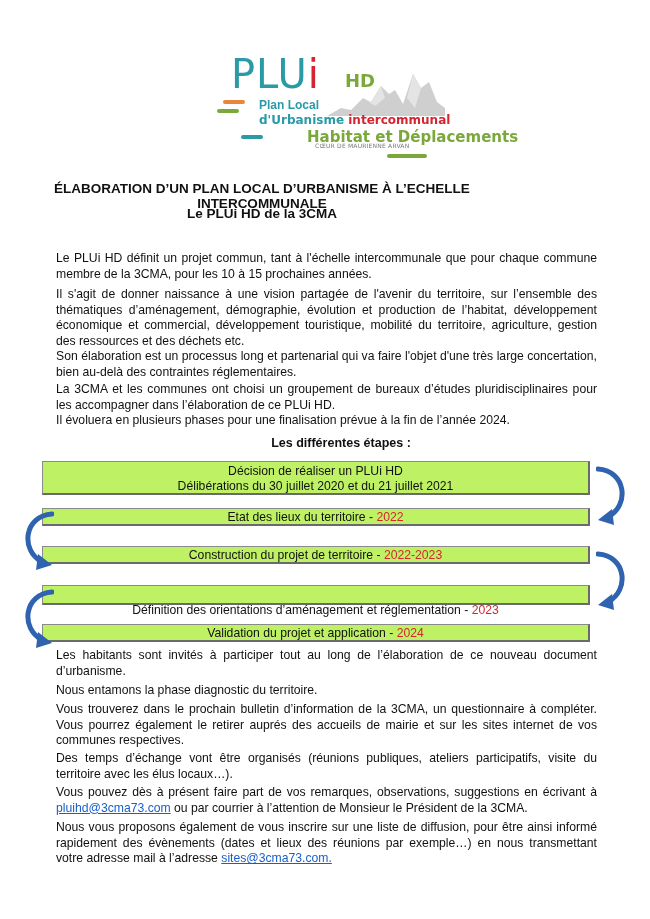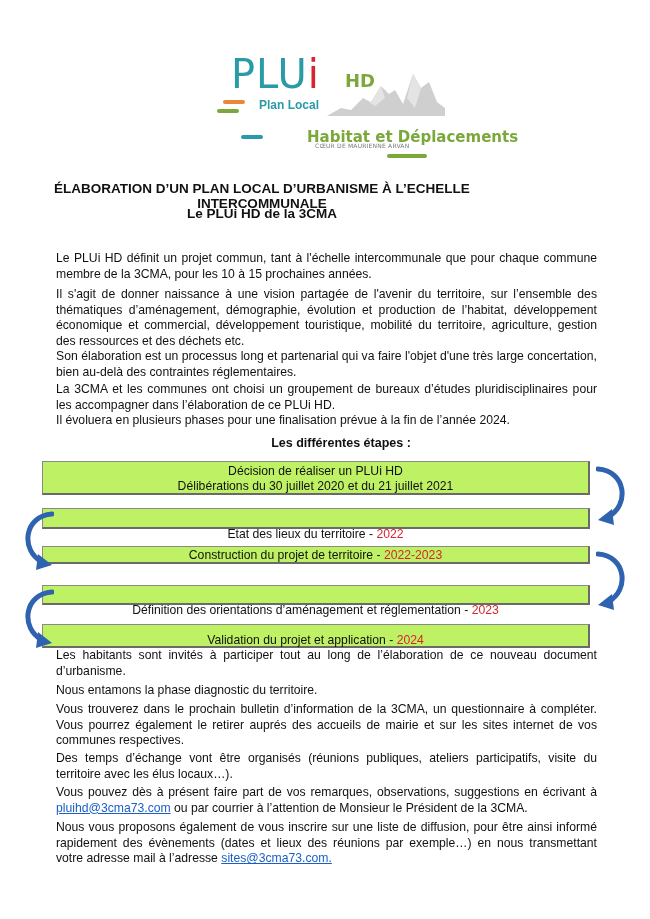--- a/index.html
+++ b/index.html
@@ -43,49 +43,50 @@
     <path d="M0 48 L14 40 L24 42 L36 30 L44 34 L54 18 L62 26 L68 22 L76 36 L86 6 L94 20 L102 14 L110 34 L118 40 L118 48 Z" fill="#cfcfcf"></path>
     <path d="M36 30 L44 34 L54 18 L58 30 L48 38 Z M86 6 L94 20 L88 40 L80 30 Z" fill="#e4e4e4"></path>
   </svg>
   <div class="plui"><span>PLU</span><span class="i">i</span></div>
   <div class="hd">HD</div>
   <div class="bar" style="left:8px;top:52px;width:22px;background:#e8873a;"></div>
   <div class="bar" style="left:2px;top:61px;width:22px;background:#7aa83a;"></div>
   <div class="bar" style="left:26px;top:87px;width:22px;background:#2a9aa6;"></div>
   <div class="bar" style="left:172px;top:106px;width:40px;background:#7aa83a;"></div>
   <div class="l1">Plan Local</div>
+  <div class="l2"><span>d'Urbanisme </span><span class="red">intercommunal</span></div>
   <div class="l3">Habitat et Déplacements</div>
   <div class="l4">CŒUR DE MAURIENNE ARVAN</div>
 </div>
 
 <div class="title" style="top:181px;">ÉLABORATION D’UN PLAN LOCAL D’URBANISME À L’ECHELLE INTERCOMMUNALE</div>
 <div class="title" style="top:206px;">Le PLUi HD de la 3CMA</div>
 
 <p class="para" style="top:251px;">Le PLUi HD définit un projet commun, tant à l'échelle intercommunale que pour chaque commune membre de la 3CMA, pour les 10 à 15 prochaines années.</p>
 <p class="para" style="top:287px;">Il s'agit de donner naissance à une vision partagée de l'avenir du territoire, sur l’ensemble des thématiques d’aménagement, démographie, évolution et production de l’habitat, développement économique et commercial, développement touristique, mobilité du territoire, agriculture, gestion des ressources et des déchets etc.</p>
 <p class="para" style="top:349px;">Son élaboration est un processus long et partenarial qui va faire l'objet d'une très large concertation, bien au-delà des contraintes réglementaires.</p>
 <p class="para" style="top:382px;">La 3CMA et les communes ont choisi un groupement de bureaux d’études pluridisciplinaires pour les accompagner dans l’élaboration de ce PLUi HD.</p>
 <p class="para" style="top:413px;">Il évoluera en plusieurs phases pour une finalisation prévue à la fin de l’année 2024.</p>
 
 <div class="subhead" style="top:436px;">Les différentes étapes :</div>
 
 <div class="step" style="top:461px;height:34px;padding-top:2px;">
   <div>Décision de réaliser un PLUi HD</div>
   <div>Délibérations du 30 juillet 2020 et du 21 juillet 2021</div>
 </div>
-<div class="step" style="top:508px;height:18px;padding-top:18px;">
+<div class="step" style="top:508px;height:18px;padding-top:1px;">
   <span>Etat des lieux du territoire - </span><span class="yr">2022</span>
 </div>
 <div class="step" style="top:546px;height:18px;padding-top:1px;">
   <span>Construction du projet de territoire - </span><span class="yr">2022-2023</span>
 </div>
 <div class="step" style="top:585px;height:18px;padding-top:17px;">
   <span>Définition des orientations d’aménagement et réglementation - </span><span class="yr">2023</span>
 </div>
-<div class="step" style="top:624px;height:24px;padding-top:8px;">
+<div class="step" style="top:624px;height:18px;padding-top:1px;">
   <span>Validation du projet et application - </span><span class="yr">2024</span>
 </div>
 
 <svg class="arrow" style="left:596px;top:465px;" width="36" height="64" viewBox="0 0 36 64">
   <path d="M2 4 C30 6 34 40 12 52" stroke="#2f63b0" stroke-width="5" fill="none" stroke-linecap="round"></path>
   <path d="M2 55 L16 44 L18 60 Z" fill="#2f63b0"></path>
 </svg>
 <svg class="arrow" style="left:18px;top:510px;" width="36" height="64" viewBox="0 0 36 64">
   <path d="M34 4 C6 6 2 40 24 52" stroke="#2f63b0" stroke-width="5" fill="none" stroke-linecap="round"></path>
   <path d="M34 55 L20 44 L18 60 Z" fill="#2f63b0"></path>

